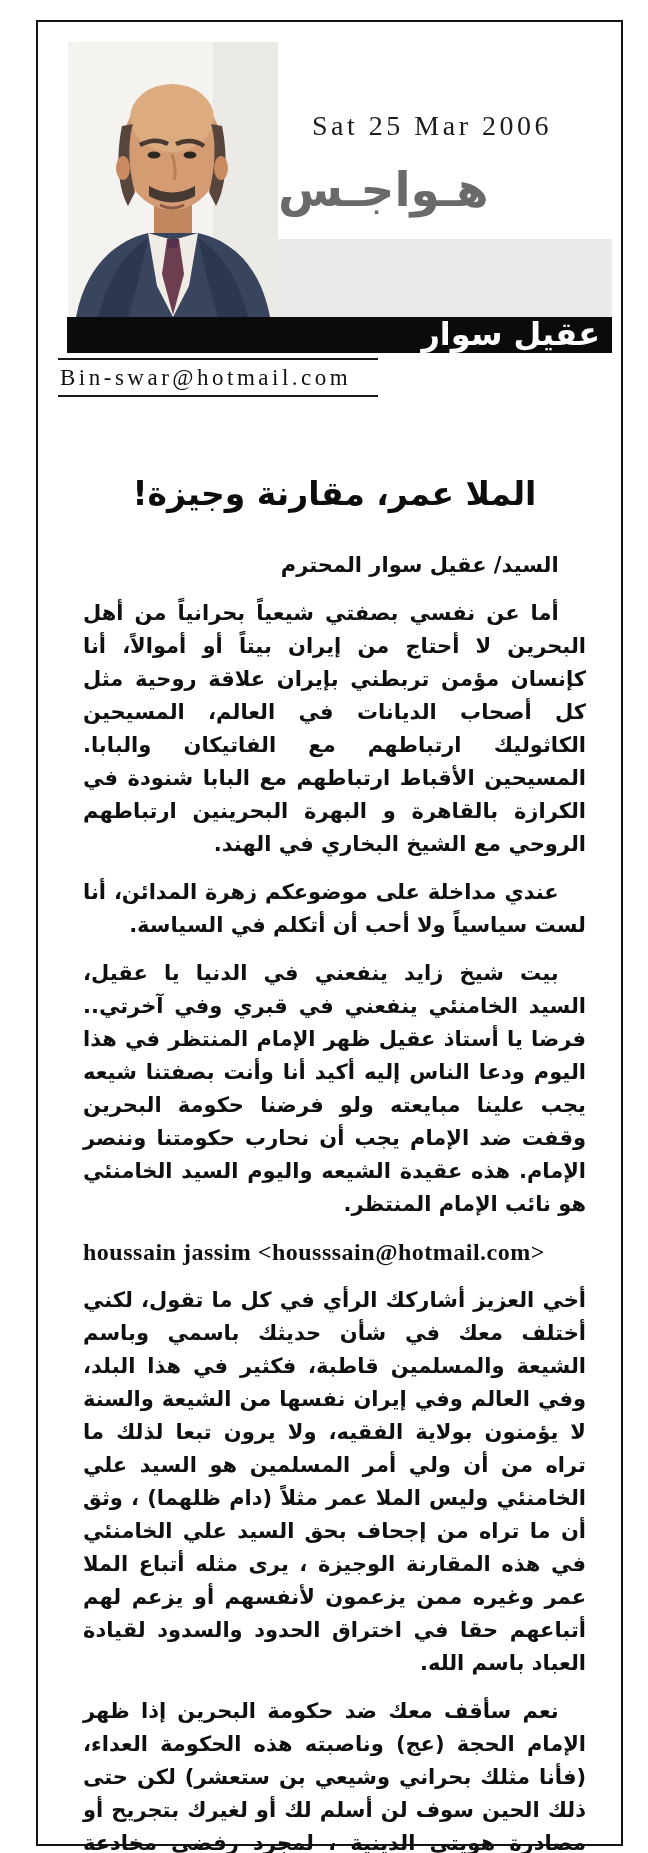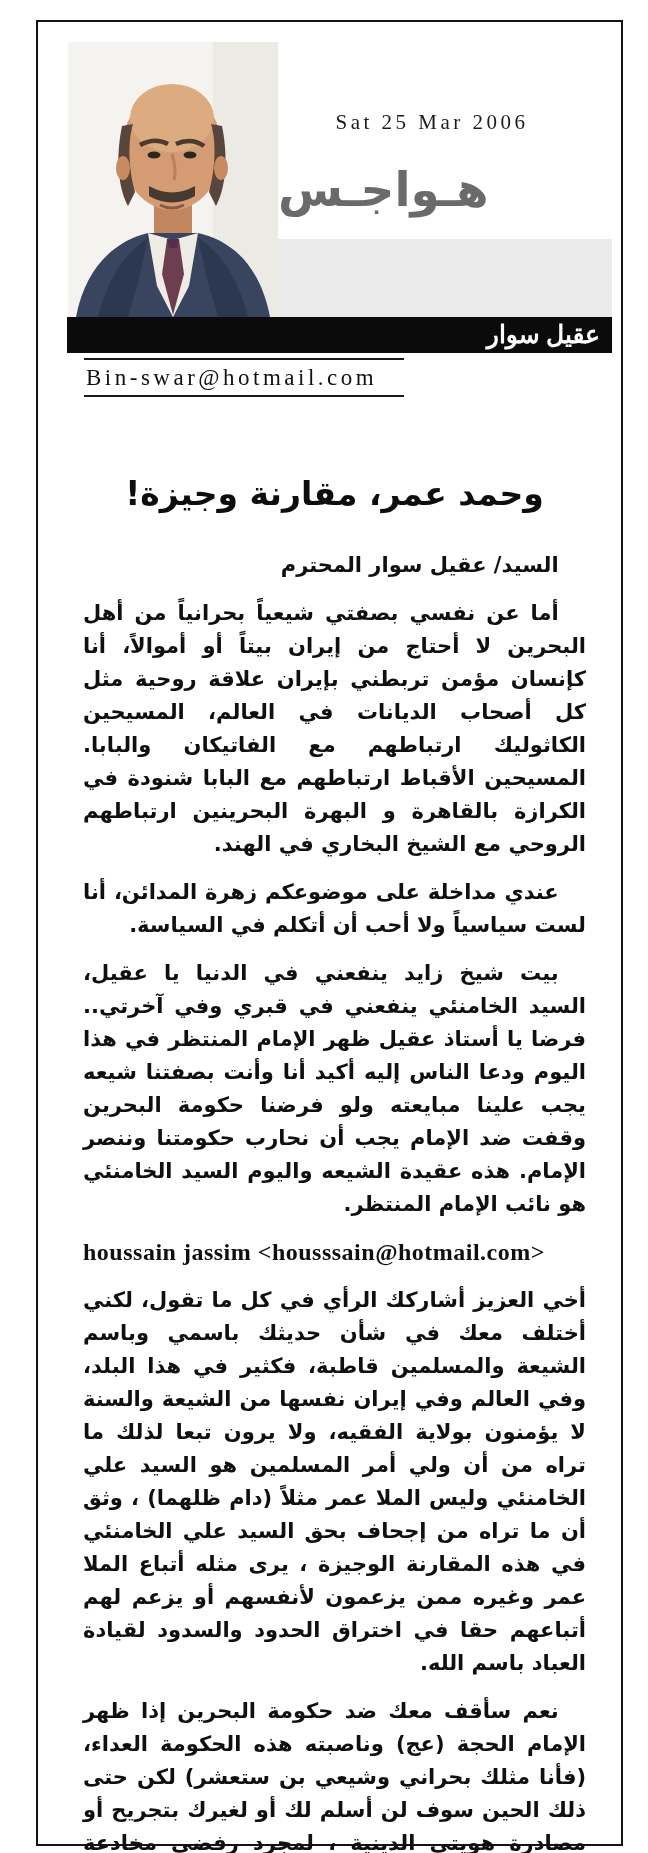--- a/index.html
+++ b/index.html
@@ -19,21 +19,21 @@
   }
   .photo{
     position:absolute;left:68px;top:42px;
     width:210px;height:275px;
   }
   .photo svg{display:block;width:100%;height:100%;}
   .date{
     position:absolute;left:262px;top:110px;width:340px;
     text-align:center;
     font-family:"Liberation Serif",serif;
-    font-size:21px;letter-spacing:3.5px;
+    font-size:28px;letter-spacing:3.5px;
     color:#1c1c1c;white-space:nowrap;
   }
   .column-title{
     position:absolute;left:278px;top:160px;width:314px;
     text-align:left;
     direction:rtl;
     font-size:47px;font-weight:700;
     color:#6a6a6a;
     line-height:60px;
   }
@@ -41,29 +41,28 @@
     position:absolute;left:278px;top:239px;
     width:334px;height:78px;
     background:#eaeaea;
   }
   .name-bar{
     position:absolute;left:67px;top:317px;
     width:545px;height:36px;
     background:#0b0b0b;
     direction:rtl;
     color:#ffffff;
-    font-size:25px;font-weight:700;
+    font-size:32px;font-weight:700;
     line-height:35px;
     padding:0 12px;
     box-sizing:border-box;
     text-align:right;
-    font-family:Liberation Serif, serif;
   }
   .email-box{
-    position:absolute;left:84px;top:358px;width:316px;
+    position:absolute;left:58px;top:358px;width:316px;
     border-top:2px solid #1a1a1a;
     border-bottom:2px solid #1a1a1a;
     padding:5px 2px 4px 2px;
     font-family:"Liberation Serif",serif;
     font-size:23px;letter-spacing:3.5px;
     color:#111;
     white-space:nowrap;
   }
   .email-box a{color:#111;text-decoration:none;}
   .article-title{
@@ -144,21 +143,21 @@
   <div class="gray-strip"></div>
 
   <div class="name-bar">
     <span>عقيل سوار</span>
   </div>
 
   <div class="email-box">
     <a href="#">Bin-swar@hotmail.com</a>
   </div>
 
-  <h1 class="article-title">وحمد عمر، مقارنة وجيزة!</h1>
+  <h1 class="article-title">الملا عمر، مقارنة وجيزة!</h1>
 
   <div class="article-body">
     <p class="para indent">السيد/ عقيل سوار المحترم</p>
     <p class="para indent">أما عن نفسي بصفتي شيعياً بحرانياً من أهل البحرين لا أحتاج من إيران بيتاً أو أموالاً، أنا كإنسان مؤمن تربطني بإيران علاقة روحية مثل كل أصحاب الديانات في العالم، المسيحين الكاثوليك ارتباطهم مع الفاتيكان والبابا. المسيحين الأقباط ارتباطهم مع البابا شنودة في الكرازة بالقاهرة و البهرة البحرينين ارتباطهم الروحي مع الشيخ البخاري في الهند.</p>
     <p class="para indent">عندي مداخلة على موضوعكم زهرة المدائن، أنا لست سياسياً ولا أحب أن أتكلم في السياسة.</p>
     <p class="para indent">بيت شيخ زايد ينفعني في الدنيا يا عقيل، السيد الخامنئي ينفعني في قبري وفي آخرتي.. فرضا يا أستاذ عقيل ظهر الإمام المنتظر في هذا اليوم ودعا الناس إليه أكيد أنا وأنت بصفتنا شيعه يجب علينا مبايعته ولو فرضنا حكومة البحرين وقفت ضد الإمام يجب أن نحارب حكومتنا وننصر الإمام. هذه عقيدة الشيعه واليوم السيد الخامنئي هو نائب الإمام المنتظر.</p>
     <p class="ltr-line">houssain jassim &lt;housssain@hotmail.com&gt;</p>
     <p class="para">أخي العزيز أشاركك الرأي في كل ما تقول، لكني أختلف معك في شأن حديثك باسمي وباسم الشيعة والمسلمين قاطبة، فكثير في هذا البلد، وفي العالم وفي إيران نفسها من الشيعة والسنة لا يؤمنون بولاية الفقيه، ولا يرون تبعا لذلك ما تراه من أن ولي أمر المسلمين هو السيد علي الخامنئي وليس الملا عمر مثلاً (دام ظلهما) ، وثق أن ما تراه من إجحاف بحق السيد علي الخامنئي في هذه المقارنة الوجيزة ، يرى مثله أتباع الملا عمر وغيره ممن يزعمون لأنفسهم أو يزعم لهم أتباعهم حقا في اختراق الحدود والسدود لقيادة العباد باسم الله.</p>
     <p class="para indent">نعم سأقف معك ضد حكومة البحرين إذا ظهر الإمام الحجة (عج) وناصبته هذه الحكومة العداء، (فأنا مثلك بحراني وشيعي بن ستعشر) لكن حتى ذلك الحين سوف لن أسلم لك أو لغيرك بتجريح أو مصادرة هويتي الدينية ، لمجرد رفضي مخادعة نفسي ومخادعة الناس ، بقيادتهم للإعتقاد أن الدين والسياسة شيئان مختلفان في نفس الساعة التي أملأ بها شوارع البحرين ضجيجا، بمطالبات سياسية، عن دستور وتمثيل نيابي وبيوت إسكان في مدينة عيسى ، وحمد ، وزايد ووظيفة في قوة دفاع البحرين، منددا بأصحاب هذه المدن وقواد هذه القوة، رافعا شعار ولائي لخامنئي أو لشنودة، أو للشيخ البخاري أو الملا عمر أو البابا، الذين يقود كل منهم جيشا مختلفا، ويقطنون مدنا مختلفة و يسيسون دولا مختلفة.</p>
 

